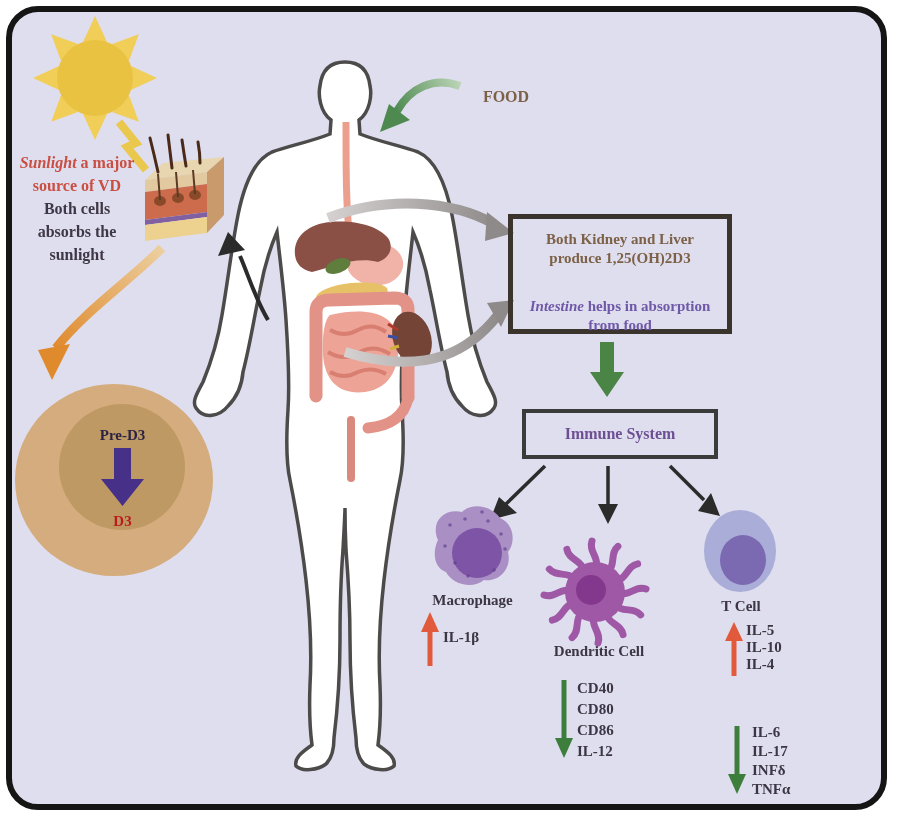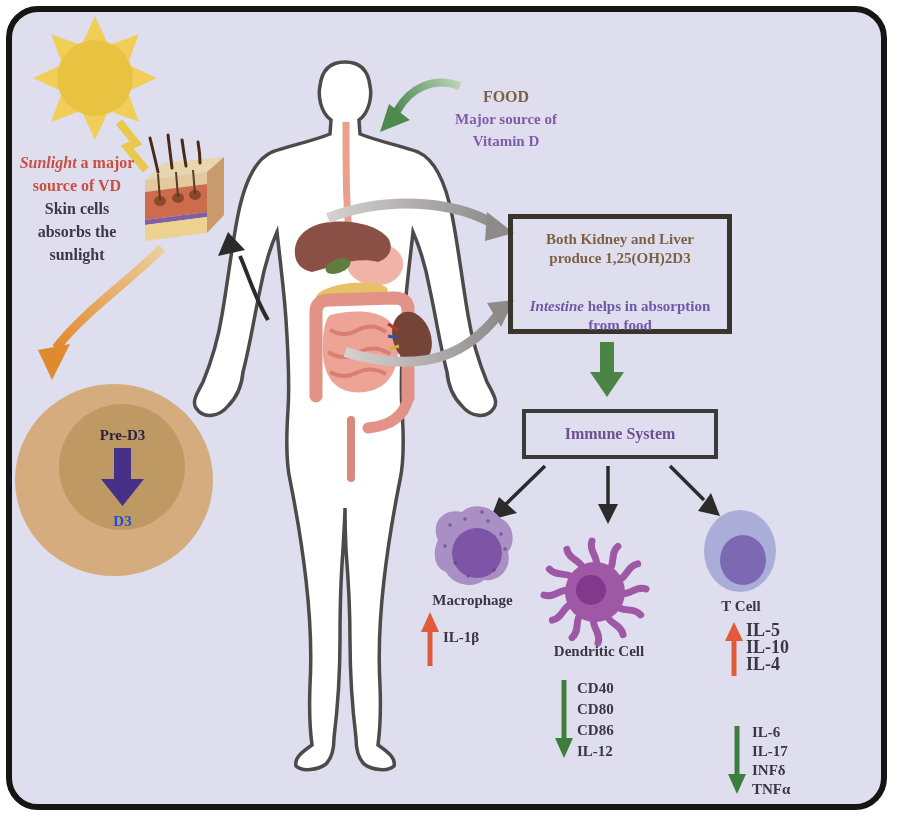--- a/index.html
+++ b/index.html
@@ -13,40 +13,40 @@
   .dark-text  { color:#3e3745; }
   .brown-text { color:#7c6147; }
   .purple-text{ color:#7e5ca6; }
   .it { font-style:italic; }
 
   #sun-text { left:12px; top:151px; width:130px; font-size:16px; }
   #food-text { left:436px; top:86px; width:140px; font-size:15px; line-height:22px; }
   #food-text .title { font-size:16px; }
 
   #pre-d3-label { left:80px; top:424px; width:85px; font-size:15px; color:#2a2343; }
-  #d3-label     { left:95px; top:510px; width:55px; font-size:15px; color:#1d4ed8; }
+  #d3-label     { left:95px; top:510px; width:55px; font-size:15px; color:#b91c1c; }
 
   #organ-box { position:absolute; left:508px; top:214px; width:224px; height:120px;
                border:5px solid #3a342c; text-align:center; font-weight:bold;
                font-size:15px; line-height:19px; padding-top:11px; }
   #organ-box .grp2 { margin-top:29px; color:#6f58a8; }
 
   #immune-box { position:absolute; left:522px; top:409px; width:196px; height:50px;
                 border:4px solid #3b3b3b; display:flex; align-items:center; justify-content:center;
                 color:#6d4f93; font-weight:bold; font-size:16px; }
 
   .cell-label { position:absolute; font-weight:bold; font-size:15px; color:#3c3644; text-align:center; }
   #macrophage-label { left:420px; top:592px; width:105px; }
   #dendritic-label  { left:540px; top:643px; width:118px; }
   #tcell-label      { left:705px; top:598px; width:72px; }
 
   .cyt-list { position:absolute; font-weight:bold; font-size:15px; color:#3c3644; text-align:left; }
   #il1b-label { left:443px; top:628px; line-height:18px; }
   #cd-list    { left:577px; top:678px; line-height:21px; }
-  #t-up-list  { left:746px; top:622px; line-height:17px; font-size:18px; }
+  #t-up-list  { left:746px; top:622px; line-height:17px; font-size:15px; }
   #t-down-list{ left:752px; top:723px; line-height:19px; }
   .cyt-list div { white-space:nowrap; }
 </style>
 </head>
 <body>
 
 <div id="canvas">
   <div id="frame"></div>
 
   <svg id="art" viewBox="0 0 906 820">
@@ -287,26 +287,25 @@
       <polygon points="564,758 555,738 573,738" fill="#3e7e3c"></polygon>
     </g>
     <g>
       <path d="M737,726 L737,776" stroke="#3e7e3c" stroke-width="5" fill="none"></path>
       <polygon points="737,794 728,774 746,774" fill="#3e7e3c"></polygon>
     </g>
   </svg>
 
   <div id="sun-text" class="txt">
     <div class="red-text"><span class="it">Sunlight</span><span> a major</span><br><span>source of VD</span></div>
-    <div class="dark-text"><span>Skin cells</span><br><span>absorbs the</span><br><span>sunlight</span></div>
+    <div class="dark-text"><span>Both cells</span><br><span>absorbs the</span><br><span>sunlight</span></div>
   </div>
 
   <div id="food-text" class="txt">
     <div class="brown-text title">FOOD</div>
-    <div class="purple-text"><span>Major source of</span><br><span>Vitamin D</span></div>
   </div>
 
   <div id="pre-d3-label" class="txt">Pre-D3</div>
   <div id="d3-label" class="txt">D3</div>
 
   <div id="organ-box">
     <div class="brown-text">
       <span>Both Kidney and Liver</span><br><span>produce 1,25(OH)2D3</span>
     </div>
     <div class="grp2">

